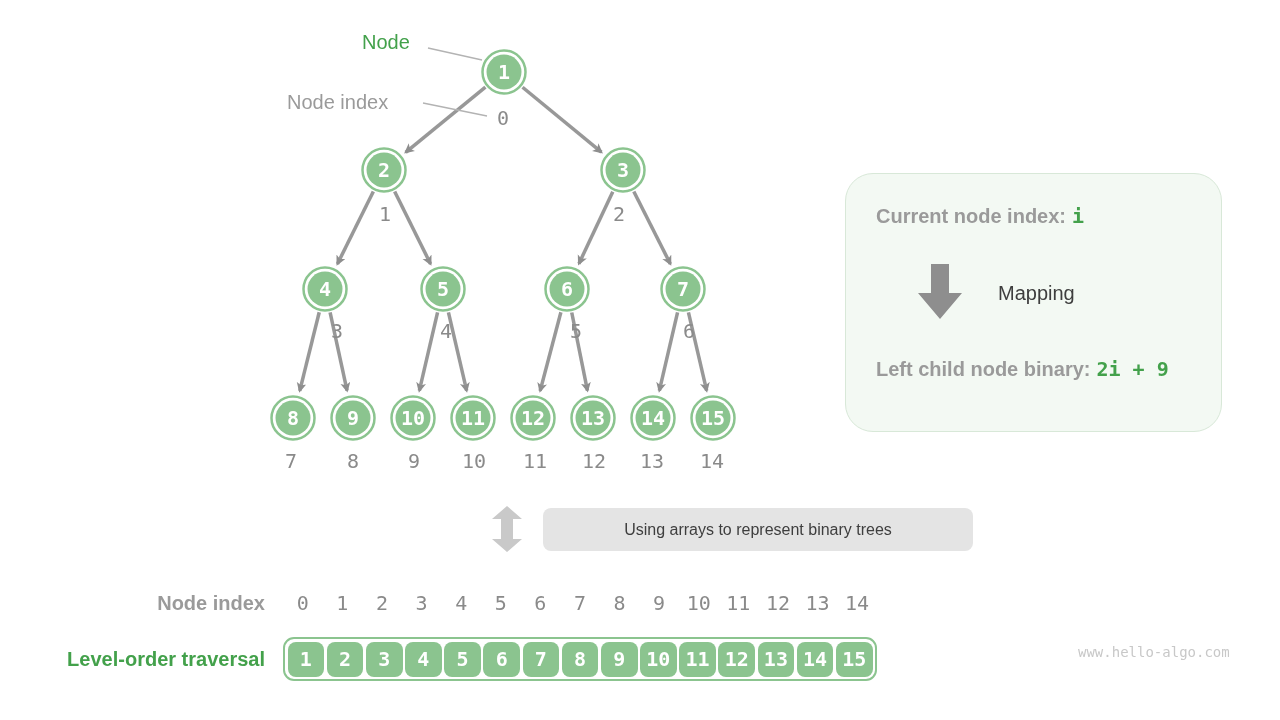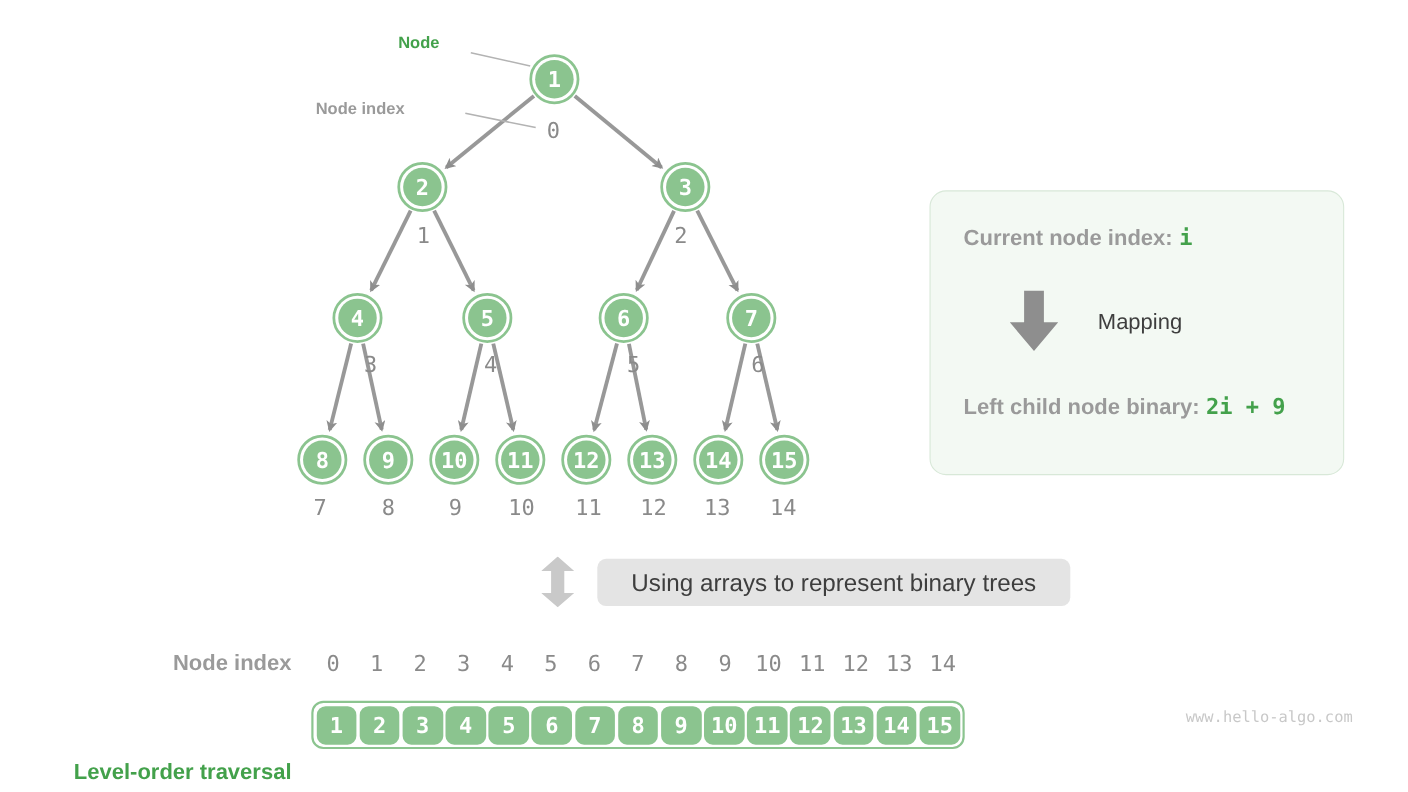--- a/index.html
+++ b/index.html
@@ -6,35 +6,35 @@
   .page{position:relative;width:1280px;height:720px;background:#ffffff;overflow:hidden;
         font-family:"Liberation Sans", sans-serif;}
   svg.tree{position:absolute;left:0;top:0;}
   .edge{stroke:#989898;stroke-width:3.5;}
   .leader{stroke:#B3B3B3;stroke-width:1.4;}
   .ring{fill:#ffffff;stroke:#8BC48F;stroke-width:2.5;}
   .disc{fill:#8BC48F;}
   .node-num{font-family:"DejaVu Sans Mono", monospace;font-weight:bold;font-size:20px;
             fill:#ffffff;text-anchor:middle;}
   .idx-label{font-family:"DejaVu Sans Mono", monospace;font-size:20px;fill:#8A8A8A;text-anchor:middle;}
-  .callout{position:absolute;font-size:15px;font-weight:bold;white-space:nowrap;}
+  .callout{position:absolute;font-size:20px;font-weight:normal;white-space:nowrap;}
   .callout.green{color:#43A14B;}
   .callout.gray{color:#9A9A9A;}
   .mapping-box{position:absolute;left:845px;top:173px;width:377px;height:259px;box-sizing:border-box;
-               background:#F3F9F3;border:1.5px solid #D8E8D8;border-radius:15px;}
+               background:#F3F9F3;border:1.5px solid #D8E8D8;border-radius:28px;}
   .mb-row{position:absolute;left:30px;font-size:20px;font-weight:bold;color:#9A9A9A;white-space:nowrap;}
   .mb-row .val{font-family:"DejaVu Sans Mono", monospace;color:#43A14B;margin-left:6px;}
   .mb-mapping{position:absolute;left:152px;top:108px;font-size:20px;font-weight:normal;color:#3E3E3E;}
   .mb-arrow{position:absolute;left:72px;top:90px;}
   .caption-arrow{position:absolute;left:492px;top:506px;}
   .caption-pill{position:absolute;left:543px;top:508px;width:430px;height:43px;background:#E4E4E4;
-                border-radius:8px;color:#3E3E3E;font-size:22px;line-height:43px;text-align:center;}
+                border-radius:8px;color:#3E3E3E;font-size:16px;line-height:43px;text-align:center;}
   .row-label{position:absolute;left:0;width:265px;text-align:right;font-size:20px;font-weight:bold;
              color:#9A9A9A;white-space:nowrap;}
-  .row-label.green{color:#43A14B;margin-top:43px;}
+  .row-label.green{color:#43A14B;}
   .index-row{position:absolute;left:283px;top:591px;width:594px;display:flex;}
   .slot{flex:1;text-align:center;font-family:"DejaVu Sans Mono", monospace;font-size:20px;color:#8A8A8A;}
   .array-box{position:absolute;left:283px;top:637px;width:594px;height:44px;box-sizing:border-box;
              border:2.5px solid #8BC48F;border-radius:11px;padding:2.5px;display:flex;gap:2.5px;background:#fff;}
   .cell{flex:1;background:#8BC48F;border-radius:8px;color:#fff;display:flex;align-items:center;
         justify-content:center;font-family:"DejaVu Sans Mono", monospace;font-weight:bold;font-size:20px;}
   .watermark{position:absolute;left:1078px;top:644px;font-family:"DejaVu Sans Mono", monospace;
              font-size:14px;color:#C8C8C8;}
 </style>
 </head>

